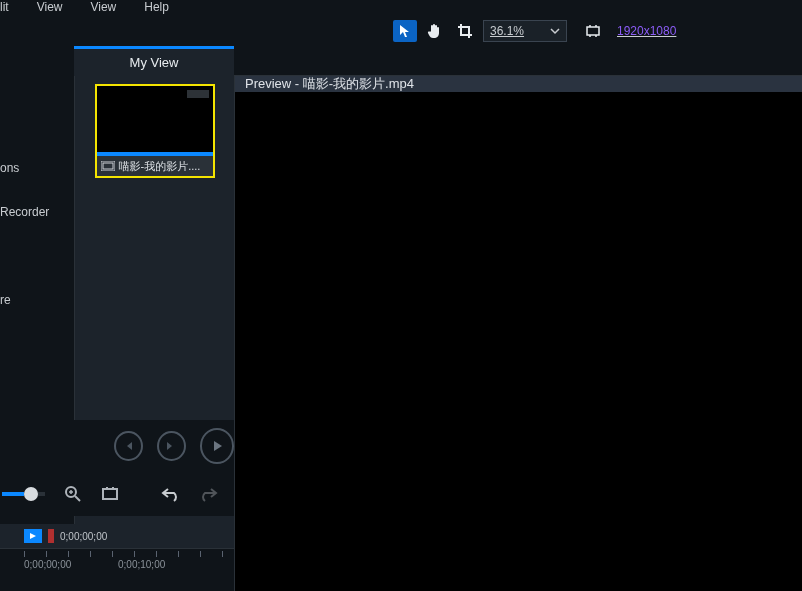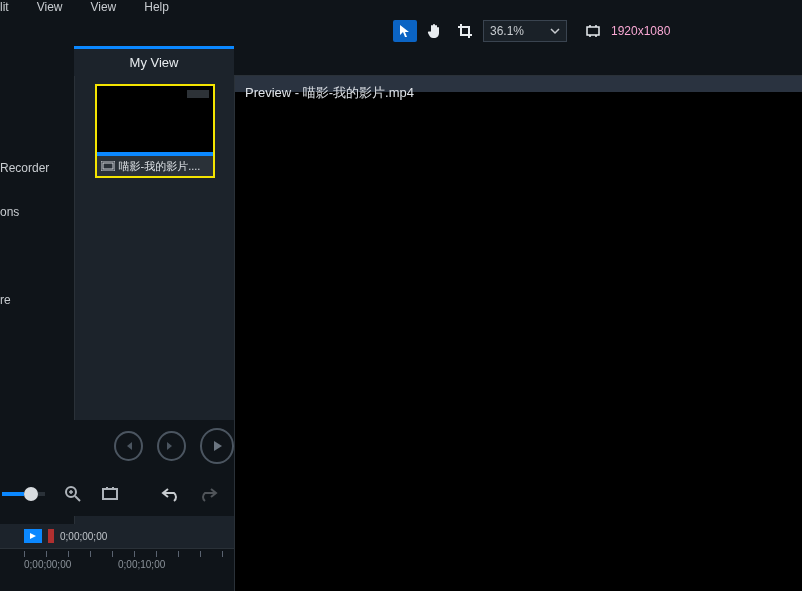--- a/index.html
+++ b/index.html
@@ -3,25 +3,25 @@
 <meta charset="utf-8">
 <style>
   * { margin:0; padding:0; box-sizing:border-box; font-family:Arial,sans-serif; }
   body { background:#0f1419; color:#c8ccd0; width:802px; height:591px; overflow:hidden; position:relative; }
 
   
   .menubar { height:16px; display:flex; gap:28px; padding:0 0 0 0; font-size:12px; color:#c8ccd0; align-items:flex-start; }
   .menubar span { cursor:default; }
 
   
-  .toptools { position:absolute; top:18px; left:393px; right:0; height:26px; display:flex; align-items:center; gap:6px; }
+  .toptools { position:absolute; top:18px; left:393px; right:0; height:26px; display:flex; align-items:center; gap:6px;text-decoration:underline; }
   .toolbtn { width:24px; height:22px; display:flex; align-items:center; justify-content:center; border-radius:2px; }
   .toolbtn.active { background:#0b64c4; }
   .zoom-sel { background:#1a2128; border:1px solid #3a4450; color:#c8ccd0; font-size:12px; height:22px; width:84px; padding:0 6px; display:flex; align-items:center; justify-content:space-between; }
-  .dim { font-size:12px; color:#f9a8d4; }
+  .dim { font-size:12px; color:#8b5cf6; margin-left:6px; }
 
   
   .wrap { position:absolute; top:46px; left:0; right:0; bottom:0; display:flex; }
 
   
   .sidebar { width:74px; background:#0f1419; padding-top:40px; }
   .sidebar .sitem { height:44px; display:flex; align-items:center; padding-left:0; font-size:12px; color:#c8ccd0; }
 
   
   .mediapanel { width:160px; background:#1c232b; display:flex; flex-direction:column; border-left:1px solid #2a3138;}
@@ -35,21 +35,21 @@
   .thumb .img { height:66px; background:#000; position:relative; }
   .thumb .img::after { content:''; position:absolute; right:4px; top:4px; width:22px; height:8px; background:rgba(180,200,220,.25); }
   .thumb .blueunder { height:4px; background:#0b88ff; }
   .thumb .cap { height:20px; background:#2a3138; display:flex; align-items:center; gap:4px; padding:0 4px; font-size:11px; color:#e0e4e8; white-space:nowrap; overflow:hidden; }
   .thumb .cap svg { flex-shrink:0; }
   .mediafoot { height:30px; background:#242c35; display:flex; align-items:center; gap:12px; padding-left:12px; border-top:1px solid #2a3138;}
   .mediafoot .vbtn svg { display:block; }
 
   
   .preview { position:absolute; left:234px; top:76px; right:0; bottom:0; background:#000; border-left:1px solid #2a3138; z-index:4;}
-  .preview .titlebar { height:16px; background:#2a3340; display:flex; padding:8px 10px; font-size:13px; color:#dfe3e8; }
+  .preview .titlebar { height:16px; background:#2a3340; display:flex; align-items:center; padding:0 10px; font-size:13px; color:#dfe3e8; }
   .preview .blank { position:absolute; inset:24px 0 0 0; background:#000;}
 
   
   .transport { position:absolute; left:0; top:420px; width:234px; height:52px; background:#0f1419; display:flex; align-items:center; gap:14px; padding-left:114px; }
   .circbtn { width:30px; height:30px; border:2px solid #4b5560; border-radius:50%; display:flex; align-items:center; justify-content:center; color:#4b5560;}
   .circbtn.big { width:36px; height:36px; }
   .zoomrow { position:absolute; left:0; top:472px; width:234px; height:44px; background:#0f1419; display:flex; align-items:center; }
   .zslider { position:relative; width:50px; height:4px; background:#2a3138; margin-left:2px; margin-right:18px; }
   .zslider::before { content:''; position:absolute; left:0; height:4px; width:22px; background:#0b88ff; }
   .zslider::after { content:''; position:absolute; left:22px; top:-5px; width:14px; height:14px; border-radius:50%; background:#d8dce0; }
@@ -109,22 +109,22 @@
 
 <div class="tabs-row">
   <div class="tab mymedia">My View</div>
   <div class="tab blank"></div>
 </div>
 
 <div class="wrap">
 
   <div class="sidebar">
     <div style="height:60px"></div>
+    <div class="sitem">ons</div>
     <div class="sitem">Recorder</div>
-    <div class="sitem">ons</div>
     <div class="sitem"></div>
     <div class="sitem">re</div>
   </div>
 
   <div class="mediapanel">
     <div class="mediabody">
       <div class="thumb">
         <div class="img"></div>
         <div class="blueunder"></div>
         <div class="cap">

